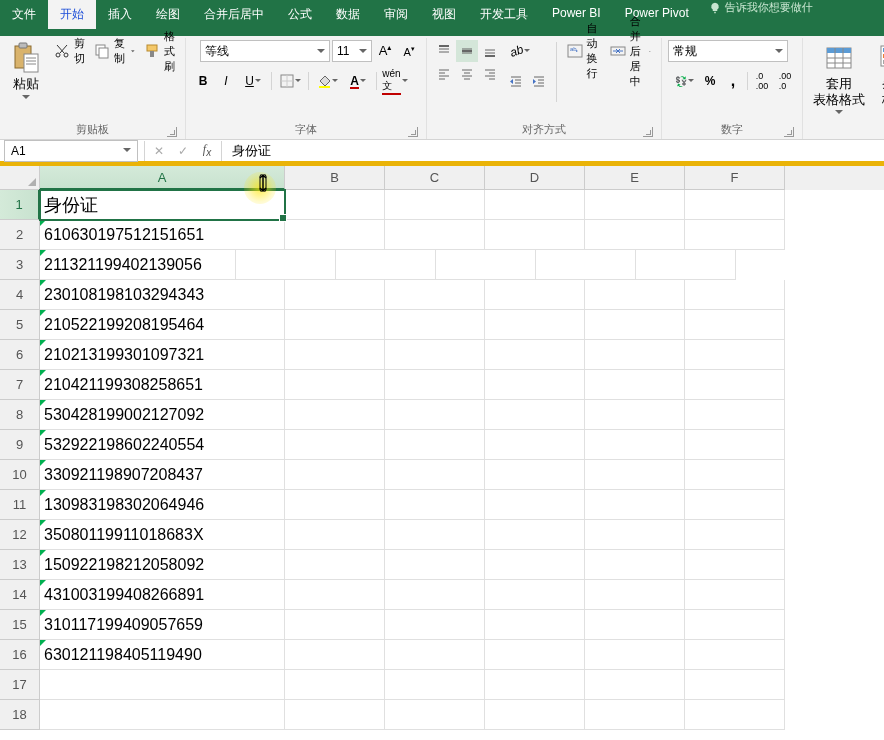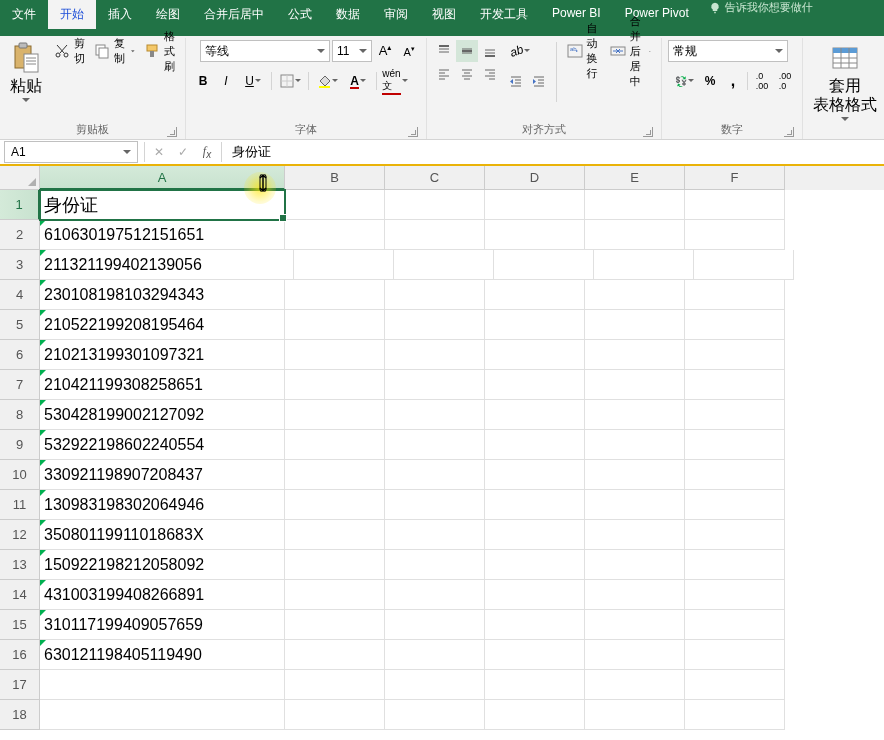--- a/index.html
+++ b/index.html
@@ -12,21 +12,21 @@
 .tell-me { display: flex; align-items: center; gap: 4px; padding: 0 8px; color: #c8e6d0; font-size: 11px; }
 .bulb-icon { width: 12px; height: 12px; }
 
 .ribbon-body { background: #f3f3f3; border-bottom: 1px solid #d4d4d4; display: flex; height: 104px; padding: 2px 0 0; }
 .rb-group { display: flex; flex-direction: column; border-right: 1px solid #e1e1e1; padding: 0 6px; }
 .rb-group-content { flex: 1; display: flex; align-items: flex-start; gap: 4px; padding-top: 2px; }
 .rb-group-label { text-align: center; font-size: 11px; color: #666; padding: 2px 0; position: relative; }
 .rb-group-label .dlg { position: absolute; right: 2px; bottom: 2px; width: 10px; height: 10px; border: 1px solid #999; border-top: none; border-left: none; }
 .rb-group-label .dlg::after { content: ''; position: absolute; right: 1px; bottom: 1px; width: 4px; height: 4px; border-right: 1px solid #999; border-bottom: 1px solid #999; }
 
-.big-btn { display: flex; flex-direction: column; align-items: center; gap: 2px; padding: 2px 4px; font-size: 16px; cursor: pointer; }
+.big-btn { display: flex; flex-direction: column; align-items: center; gap: 2px; padding: 2px 4px; font-size: 13px; cursor: pointer; }
 .big-btn .ic { width: 32px; height: 32px; display: flex; align-items: center; justify-content: center; }
 .big-btn .lbl { line-height: 1.2; text-align: center; }
 .dd-arrow { width: 8px; height: 5px; margin-top: 1px; }
 .dd-arrow svg { width: 100%; height: 100%; display: block; }
 
 .small-row { display: flex; flex-direction: row; gap: 1px; font-size: 11px; align-items: center; }
 .small-btn { display: flex; align-items: center; gap: 4px; padding: 2px 4px; cursor: pointer; height: 22px; }
 .small-btn .ic { width: 16px; height: 16px; display: flex; align-items: center; justify-content: center; }
 
 .font-box { display: flex; align-items: center; gap: 2px; padding-left: 8px; }
@@ -36,21 +36,21 @@
 .combo .dd { margin-left: auto; }
 
 .toolbar-row { display: flex; gap: 1px; margin-top: 4px; }
 .tbtn { width: 22px; height: 22px; display: flex; align-items: center; justify-content: center; cursor: pointer; position: relative; }
 .tbtn .dd-sm { width: 6px; height: 4px; margin-left: 1px; }
 .tbtn-wide { width: 30px; }
 .sep-v { width: 1px; background: #d4d4d4; margin: 2px 2px; }
 
 .align-grid { display: grid; grid-template-columns: repeat(3, 22px); grid-template-rows: repeat(2, 22px); gap: 1px; }
 
-.name-formula-bar { display: flex; align-items: center; height: 26px; border-bottom: 2px solid #eab308; background: #fff; }
+.name-formula-bar { display: flex; align-items: center; height: 26px; border-bottom: 5px solid #eab308; background: #fff; }
 .name-box { width: 134px; border: 1px solid #c0c0c0; margin: 2px 4px; height: 22px; display: flex; align-items: center; padding: 0 6px; font-size: 12px; position: relative; }
 .name-box .dd { margin-left: auto; }
 .fbar-sep { width: 1px; height: 20px; background: #d4d4d4; margin: 0 2px; }
 .fbar-btn { width: 24px; height: 22px; display: flex; align-items: center; justify-content: center; color: #aaa; cursor: pointer; }
 .formula-input { flex: 1; padding: 0 8px; font-size: 13px; height: 22px; display: flex; align-items: center; }
 
 .sheet-area { position: relative; overflow: hidden; height: calc(740px - 28px - 104px - 26px); }
 .col-headers { display: flex; height: 24px; background: #f0f0f0; position: relative; }
 .corner { width: 40px; height: 24px; background: #f0f0f0; border-right: 1px solid #ccc; border-bottom: 1px solid #ccc; position: relative; }
 .corner::after { content: ''; position: absolute; right: 3px; bottom: 3px; width: 0; height: 0; border-left: 8px solid transparent; border-bottom: 8px solid #b0b0b0; }
@@ -517,21 +517,21 @@
           <span>610630197512151651</span>
         </div>
         <div class="cell" style="width: 100px;"></div>
         <div class="cell" style="width: 100px;"></div>
         <div class="cell" style="width: 100px;"></div>
         <div class="cell" style="width: 100px;"></div>
         <div class="cell" style="width: 100px;"></div>
       </div>
       <div class="row">
         <div class="row-h">3</div>
-        <div class="cell" style="width: 254px;">
+        <div class="cell" style="width: 196px;">
           <span class="text-marker"></span>
           <span>211321199402139056</span>
         </div>
         <div class="cell" style="width: 100px;"></div>
         <div class="cell" style="width: 100px;"></div>
         <div class="cell" style="width: 100px;"></div>
         <div class="cell" style="width: 100px;"></div>
         <div class="cell" style="width: 100px;"></div>
       </div>
       <div class="row">

